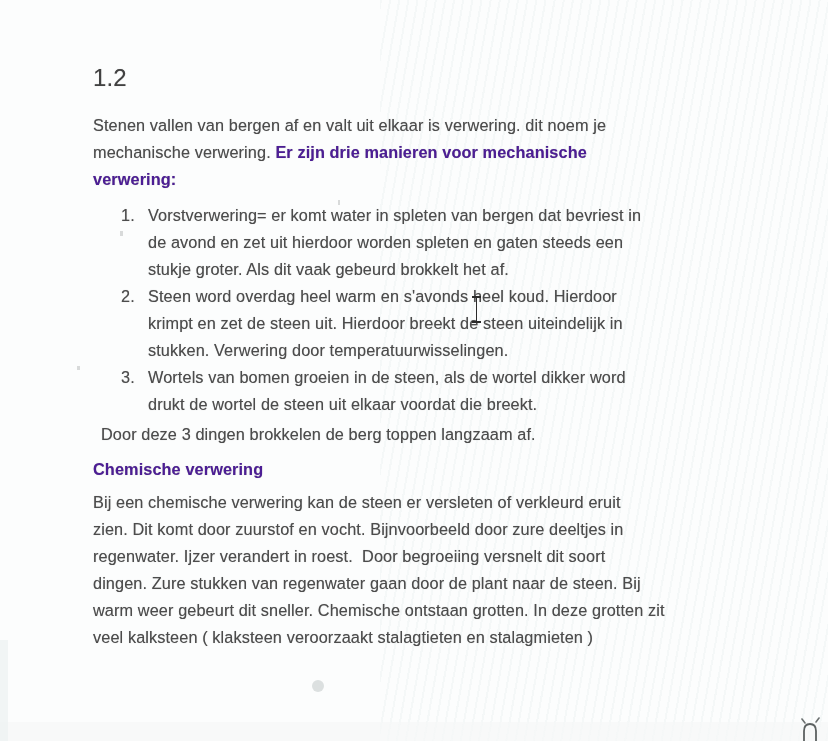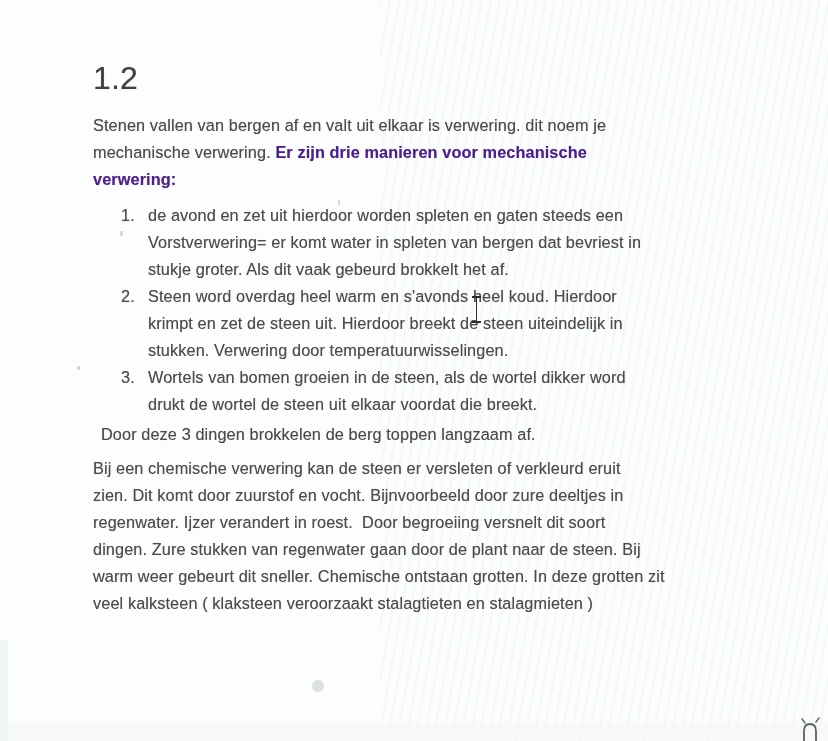--- a/index.html
+++ b/index.html
@@ -59,21 +59,21 @@
     width: 660px;
     color: #4c4c4c;
     font-size: 16.3px;
     line-height: 27px;
     letter-spacing: 0.1px;
     text-shadow: 0 0 0.7px rgba(90, 90, 90, 0.55);
     cursor: text;
   }
 
   .doc h1 {
-    font-size: 32px;
+    font-size: 24px;
     font-weight: 500;
     color: #414141;
     margin: 0 0 20px 0;
     line-height: 28px;
   }
 
   .line {
     white-space: pre;  
   }
 
@@ -181,39 +181,40 @@
 
   <div class="para">
     <div class="line"><span>Stenen vallen van bergen af en valt uit elkaar is verwering. dit noem je</span></div>
     <div class="line"><span>mechanische verwering. </span><span class="b">Er zijn drie manieren voor mechanische</span></div>
     <div class="line b">verwering:</div>
   </div>
 
   <div class="list">
     <div class="list-item">
       <span class="num">1.</span>
+      <div class="line">Vorstverwering= er komt water in spleten van bergen dat bevriest in</div>
       <div class="line">de avond en zet uit hierdoor worden spleten en gaten steeds een</div>
-      <div class="line">Vorstverwering= er komt water in spleten van bergen dat bevriest in</div>
       <div class="line">stukje groter. Als dit vaak gebeurd brokkelt het af.</div>
     </div>
     <div class="list-item">
       <span class="num">2.</span>
       <div class="line">Steen word overdag heel warm en s'avonds heel koud. Hierdoor</div>
       <div class="line">krimpt en zet de steen uit. Hierdoor breekt de steen uiteindelijk in</div>
       <div class="line">stukken. Verwering door temperatuurwisselingen.</div>
     </div>
     <div class="list-item">
       <span class="num">3.</span>
       <div class="line">Wortels van bomen groeien in de steen, als de wortel dikker word</div>
       <div class="line">drukt de wortel de steen uit elkaar voordat die breekt.</div>
     </div>
   </div>
 
   <div class="para indented line">Door deze 3 dingen brokkelen de berg toppen langzaam af.</div>
 
+  <div class="para indented line b chem-heading">Chemische verwering</div>
 
   <div class="para">
     <div class="line">Bij een chemische verwering kan de steen er versleten of verkleurd eruit</div>
     <div class="line">zien. Dit komt door zuurstof en vocht. Bijnvoorbeeld door zure deeltjes in</div>
     <div class="line">regenwater. Ijzer verandert in roest.  Door begroeiing versnelt dit soort</div>
     <div class="line">dingen. Zure stukken van regenwater gaan door de plant naar de steen. Bij</div>
     <div class="line">warm weer gebeurt dit sneller. Chemische ontstaan grotten. In deze grotten zit</div>
     <div class="line">veel kalksteen ( klaksteen veroorzaakt stalagtieten en stalagmieten )</div>
   </div>
 

